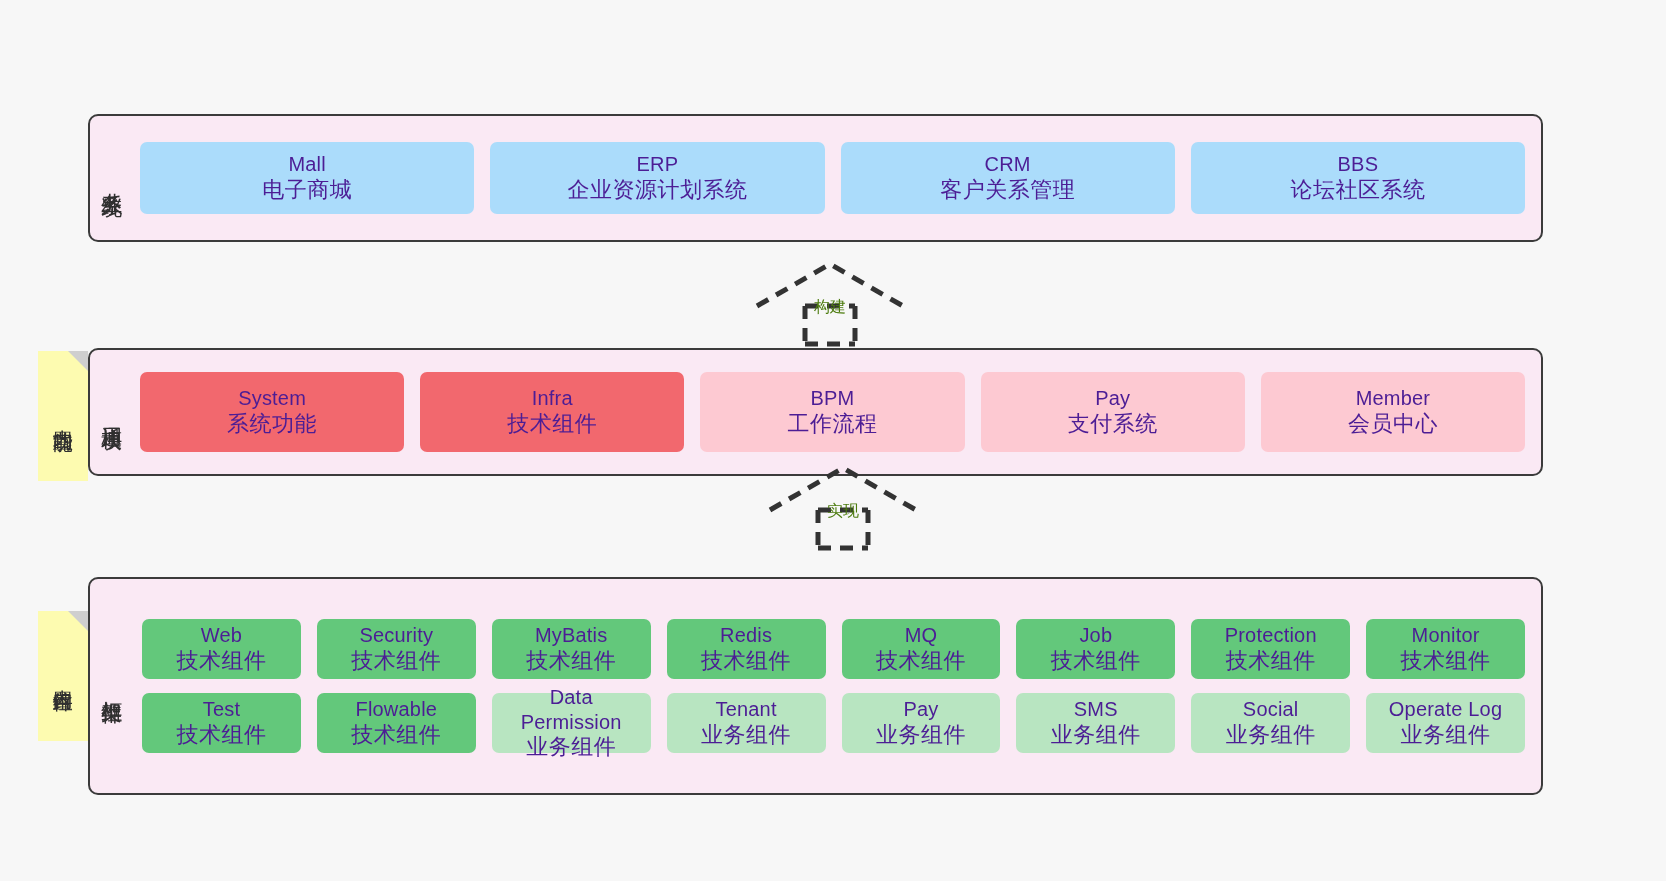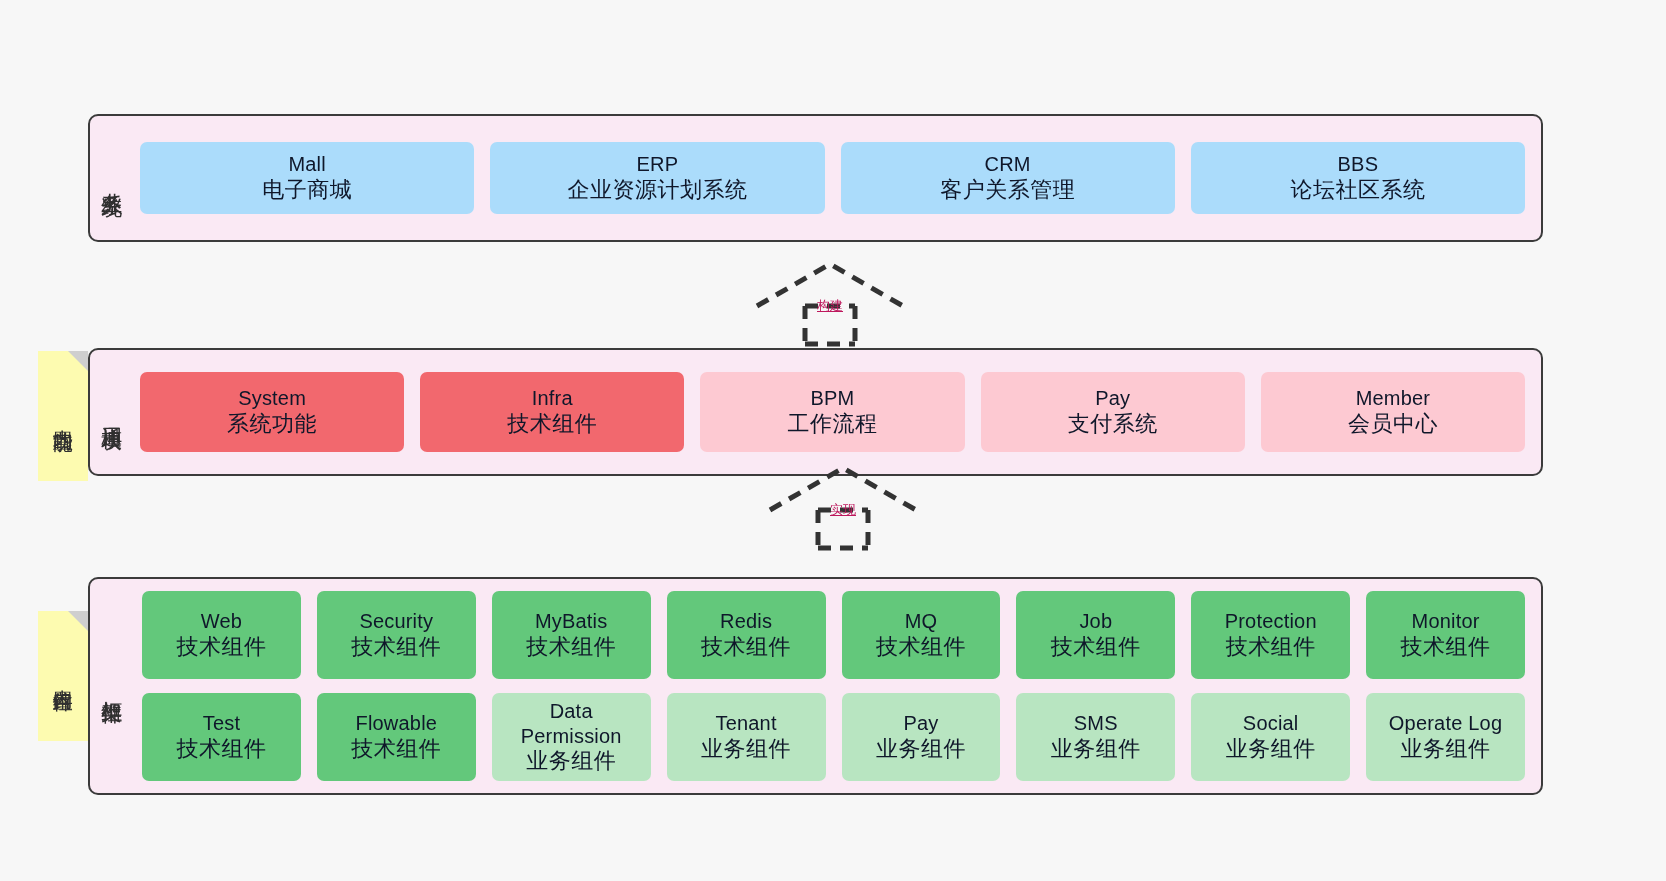--- a/index.html
+++ b/index.html
@@ -74,21 +74,21 @@
   .card {
     flex: 1 1 0;
     box-sizing: border-box;
     border-radius: 7px;
     display: flex;
     flex-direction: column;
     align-items: center;
     justify-content: center;
     text-align: center;
     line-height: 1.22;
-    color: #0f172a;
+    color: #4c1d95;
     padding: 0 6px;
     user-select: none;
   }
   .card .en {
     font-size: 20px;
     letter-spacing: 0.2px;
   }
   .card .cn {
     font-size: 22px;
     letter-spacing: 0.5px;
@@ -101,21 +101,21 @@
   .card.lgreen { background: #b8e5c1; }
 
   
   #layer-business { left: 88px;  top: 114px; width: 1455px; height: 128px; }
   #layer-business .card { height: 72px; }
 
   #layer-modules  { left: 88px;  top: 348px; width: 1455px; height: 128px; }
   #layer-modules .card { height: 80px; }
 
   #layer-framework { left: 88px; top: 577px; width: 1455px; height: 218px; }
-  #layer-framework .card { height: 88px; }
+  #layer-framework .card { height: 60px; }
 
   
   .sticky {
     position: absolute;
     box-sizing: border-box;
     width: 50px;
     background: #fdfbb0;
     display: flex;
     align-items: center;
     justify-content: center;
@@ -142,27 +142,26 @@
   #sticky-components { left: 38px; top: 611px; height: 130px; }
 
   
   .connector {
     position: absolute;
     user-select: none;
   }
   .connector svg { display: block; overflow: visible; }
   .connector-label {
     position: absolute;
-    font-size: 13px;
-    color: #be185d;
+    font-size: 16px;
+    color: #4d7c0f;
     background: transparent;
     white-space: nowrap;
     left: 50%;
     transform: translateX(-50%);
-    text-decoration: underline;
   }
   #connector-build { left: 755px; top: 258px; width: 150px; height: 88px; }
   #connector-build .connector-label { top: 39px; }
   #connector-impl  { left: 768px; top: 462px; width: 150px; height: 88px; }
   #connector-impl .connector-label { top: 39px; }
 </style>
 </head>
 <body>
 
 <div id="stage">

